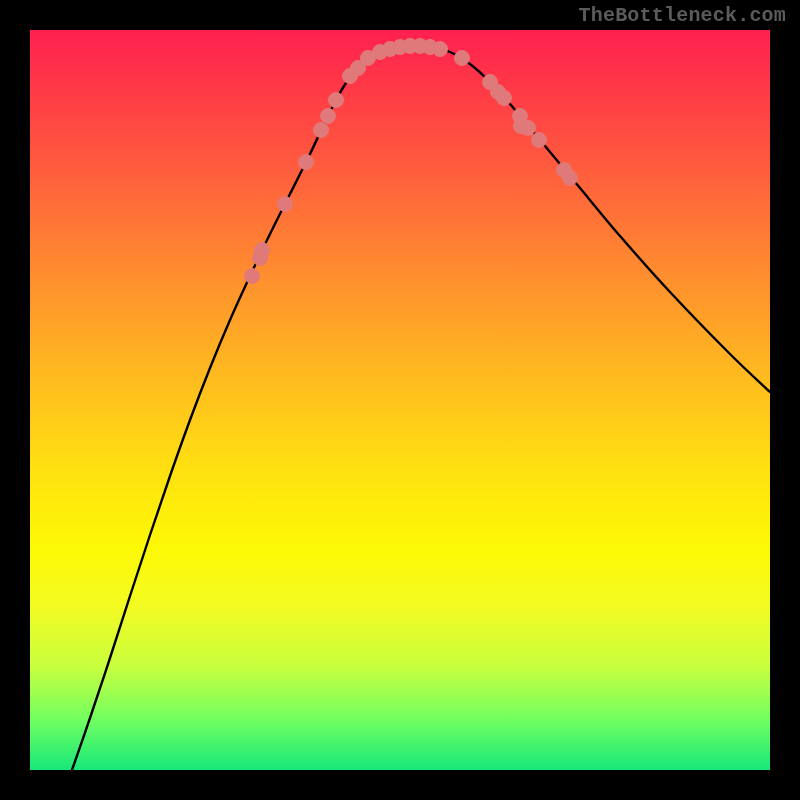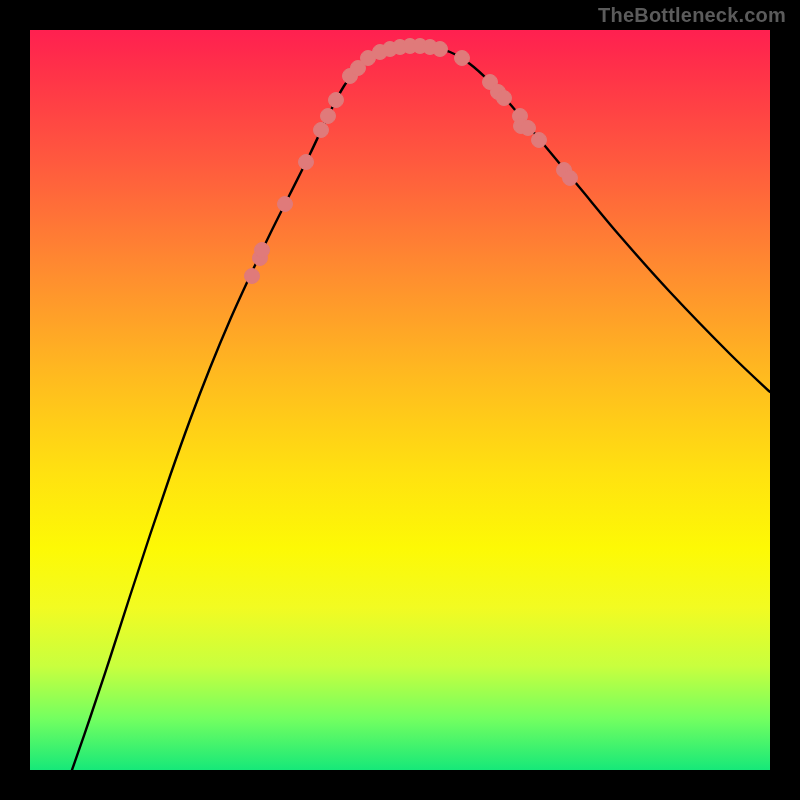--- a/index.html
+++ b/index.html
@@ -31,20 +31,21 @@
       #16e879 100%);
   }
   .attribution {
     position: absolute;
     top: 4px;
     right: 14px;
     color: #5b5b5b;
     font-size: 20px;
     font-weight: 600;
     letter-spacing: 0.2px;
+    font-family: Liberation Mono, monospace;
   }
   svg.plot {
     position: absolute;
     left: 0;
     top: 0;
     width: 740px;
     height: 740px;
   }
   .curve {
     fill: none;

